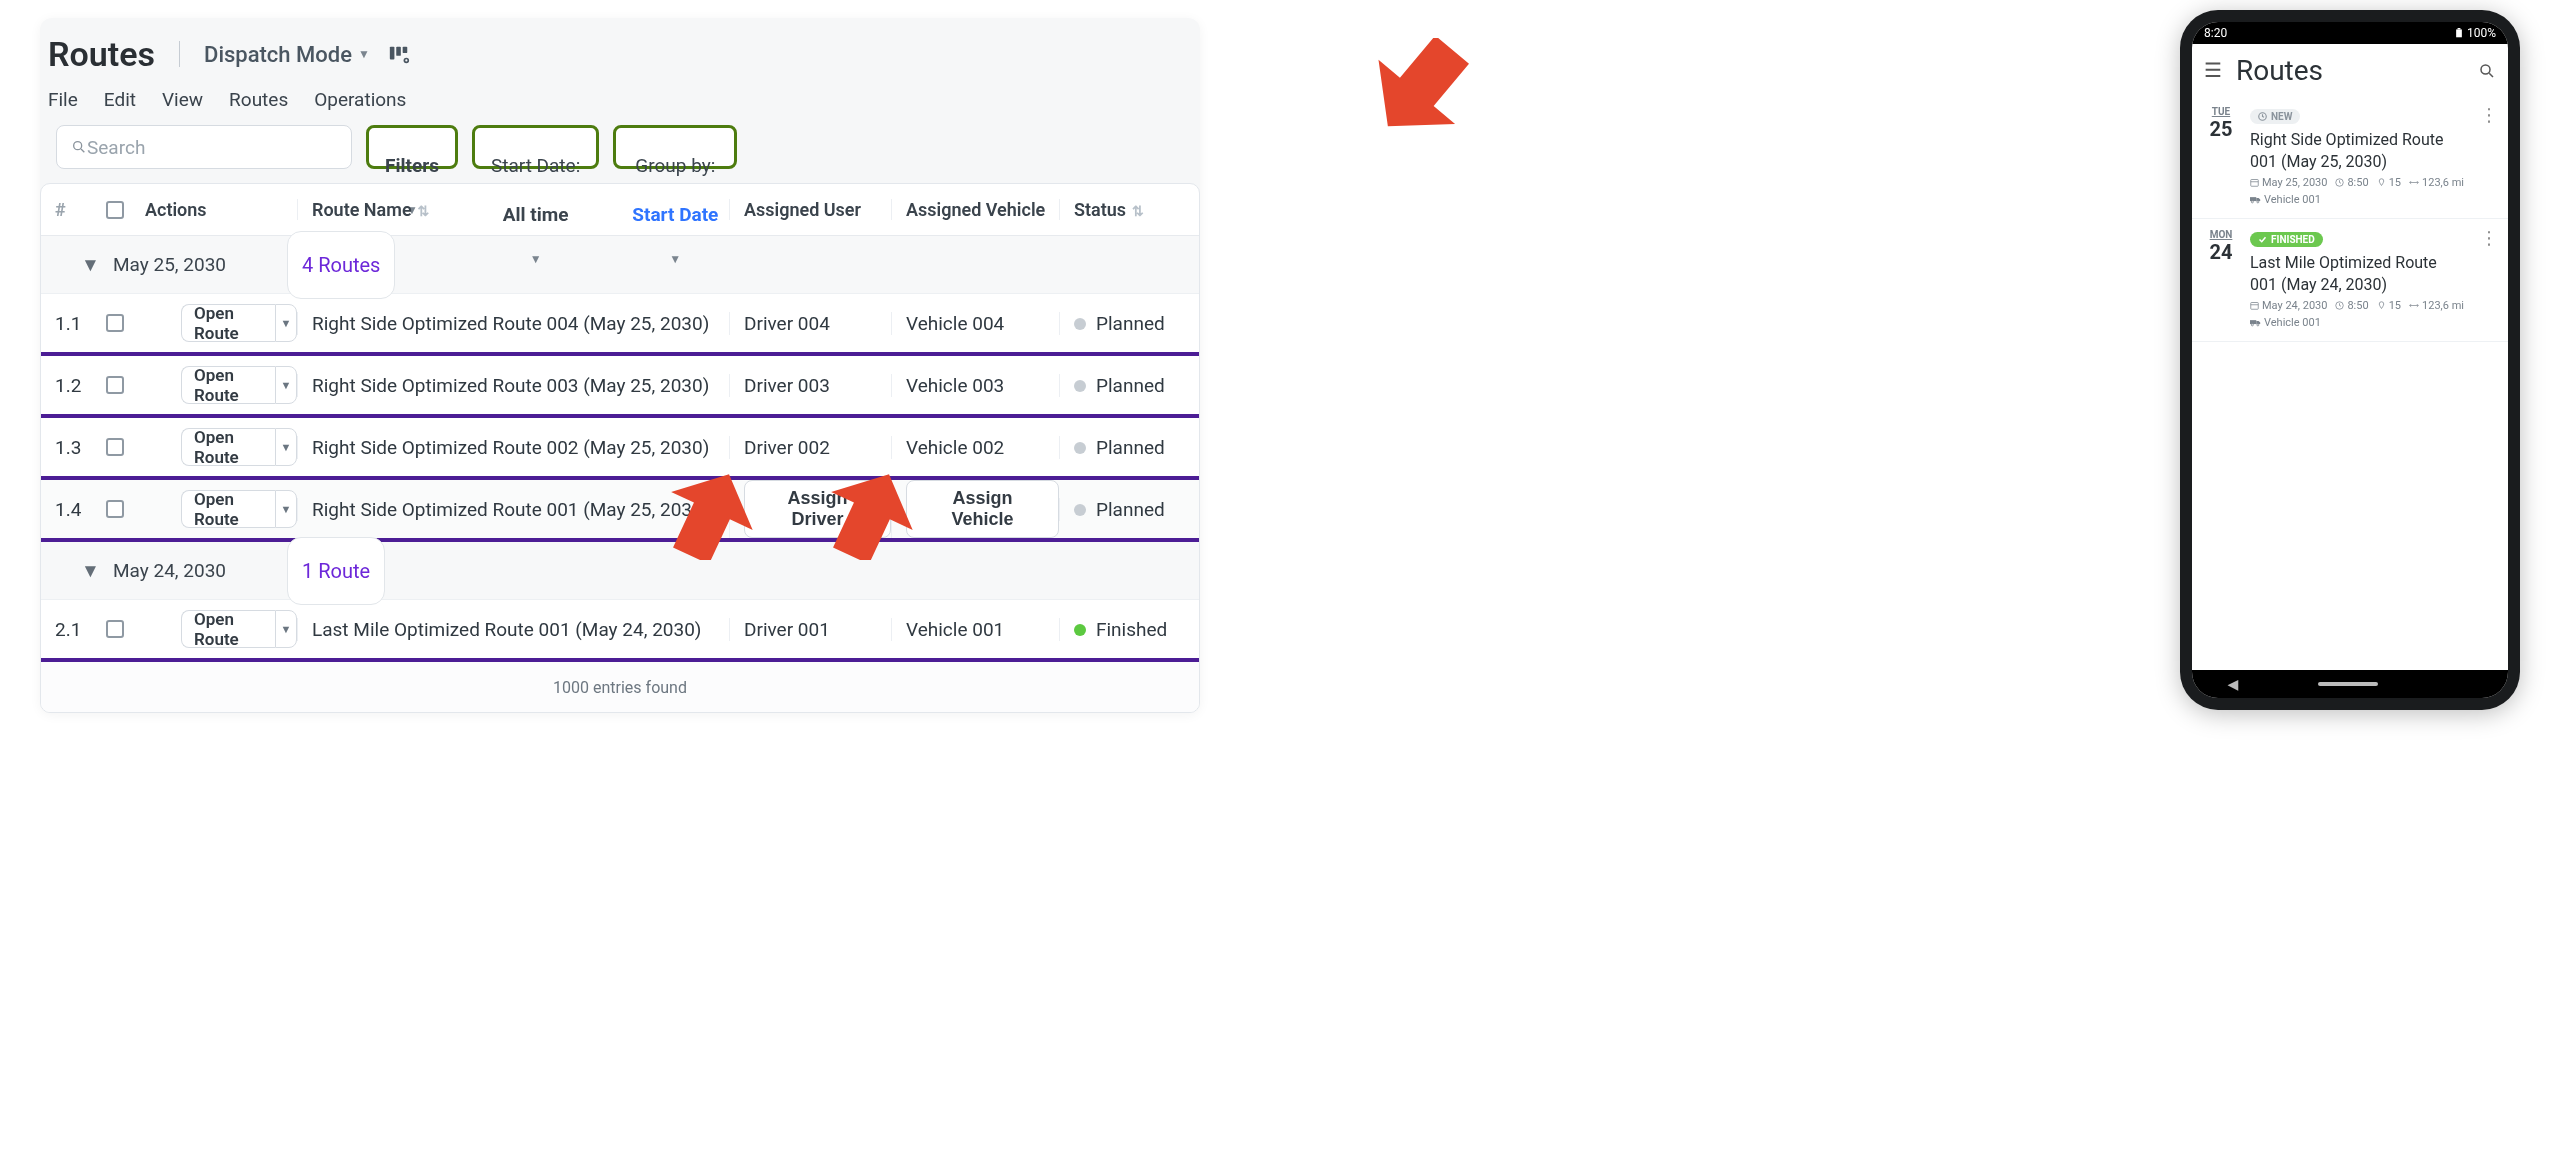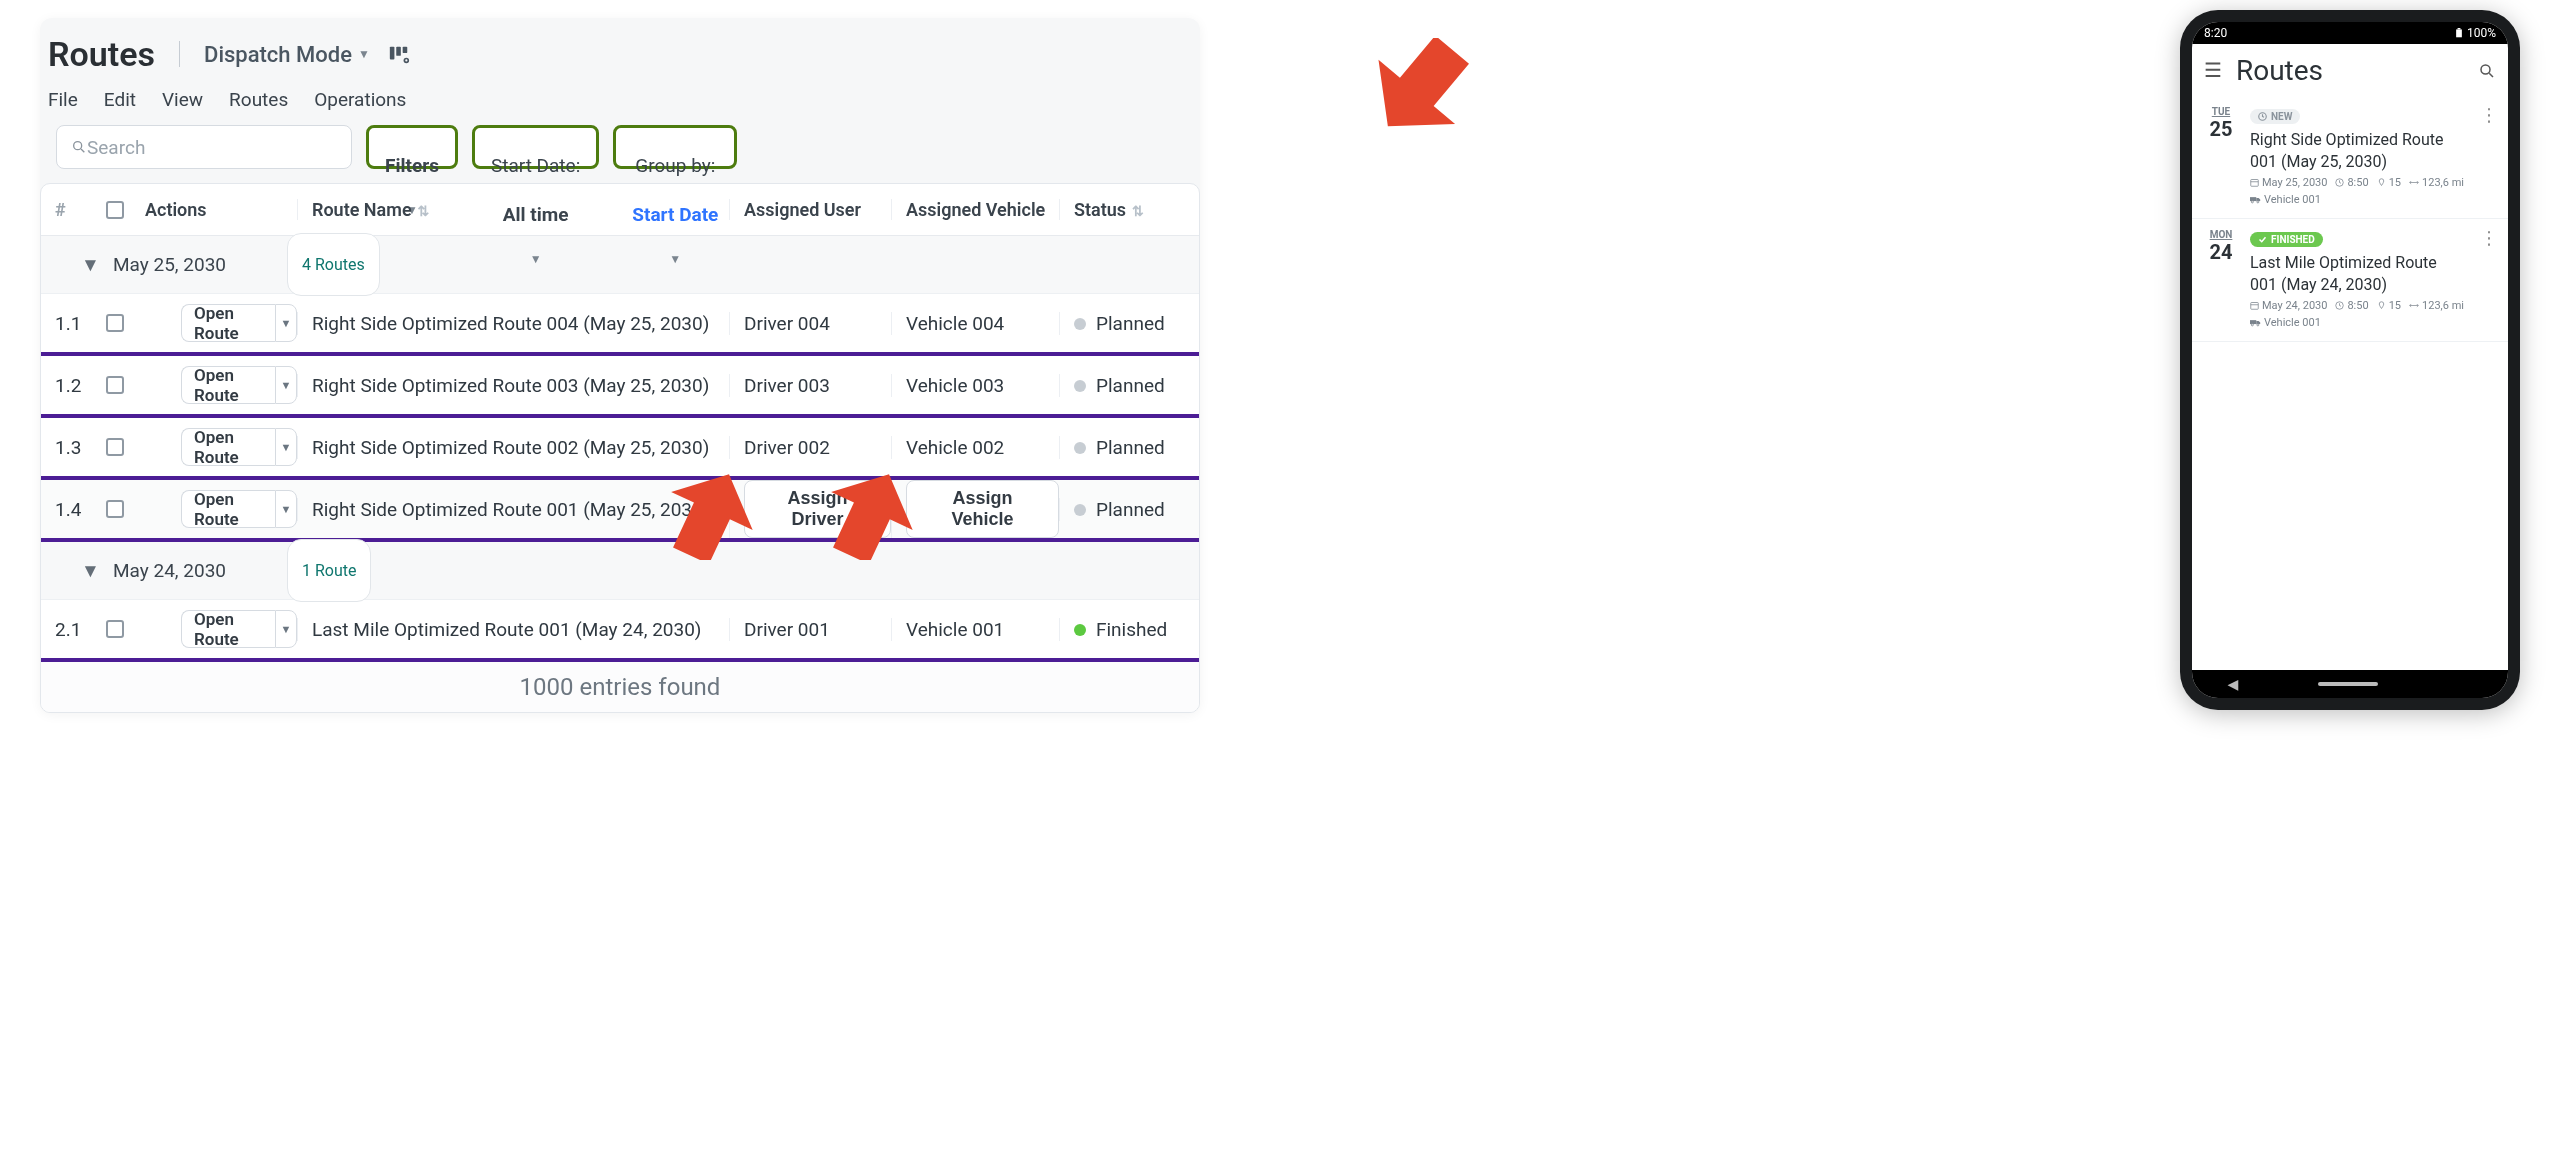--- a/index.html
+++ b/index.html
@@ -59,21 +59,21 @@
   .cbox {
     width:18px; height:18px; border:2px solid #8f99a3; border-radius:3px; display:inline-block; background:#fff;
   }
   .group-row {
     display:flex; align-items:center; height:58px; background:#f7f8f9; border-bottom:1px solid #edf0f3;
     font-size:19px; color:#3b444d;
   }
   .group-caret { width:52px; text-align:center; color:#646e78; padding-left:40px;}
   .group-date { width:190px; padding-left:20px;}
   .group-badge {
-    background:#fff; border:1px solid #e2e6ea; border-radius:14px; padding:21px 14px; font-size:16px; color:#0f766e;
+    background:#fff; border:1px solid #e2e6ea; border-radius:14px; padding:21px 14px; font-size:20px; color:#6d28d9;
     display:inline-block; margin-left:4px;
   }
   .data-row {
     display:flex; align-items:center; height:62px; border-bottom:4px solid #4c1d95; font-size:19px; color:#303941;
   }
   .data-row.hovered { background:#fafbfb; }
   .btn-open {
     display:flex; align-items:stretch; height:38px;
   }
   .btn-open .main {
@@ -83,21 +83,21 @@
   .btn-open .drop {
     border:1px solid #d6dbe1; border-radius:0 8px 8px 0; width:28px;
     display:flex; align-items:center; justify-content:center; color:#6b7681; background:#fff;
   }
   .pill-btn {
     border:1px solid #d6dbe1; border-radius:8px; padding:7px 14px; font-size:18px; font-weight:600; color:#333b43; background:#fff; cursor:pointer;
   }
   .status-dot { width:12px; height:12px; border-radius:50%; display:inline-block; margin-right:10px; vertical-align:middle;}
   .dot-grey { background:#c7cdd3; }
   .dot-green{ background:#5cc940; }
-  .footer-row { height:50px; display:flex; align-items:center; justify-content:center; font-size:24px; color:#6d7781; background:#fcfcfd;}
+  .footer-row { height:50px; display:flex; align-items:center; justify-content:center; font-size:16px; color:#6d7781; background:#fcfcfd;}
   .arrow {
     position:absolute; width:90px; height:90px; pointer-events:none;
   }
   
   .phone {
     position:absolute; right:40px; top:10px; width:340px; height:700px;
     background:#1a1c1e; border-radius:38px; padding:12px;
     box-shadow: 0 4px 24px rgba(0,0,0,0.25);
   }
   .phone-screen {

